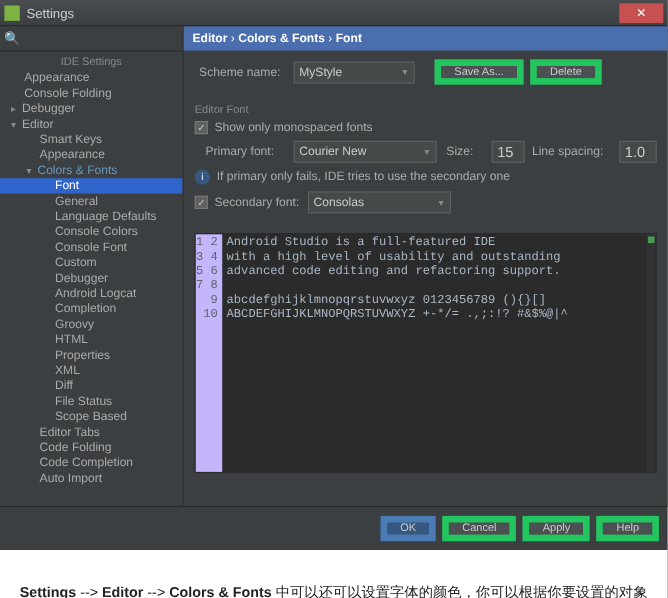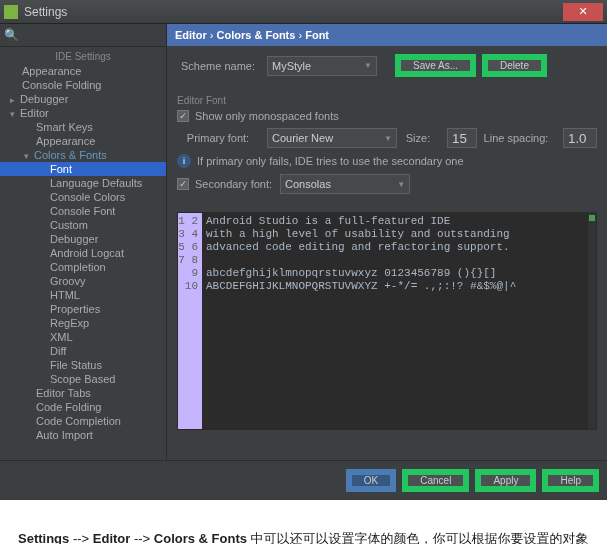--- a/index.html
+++ b/index.html
@@ -63,31 +63,31 @@
       <div class="tree" id="tree">
         <div class="tree-header">IDE Settings</div>
       <div class="tree-item l1">Appearance</div>
           <div class="tree-item l1">Console Folding</div>
           <div class="tree-item l1 expandable">Debugger</div>
           <div class="tree-item l1 expandable expanded">Editor</div>
           <div class="tree-item l2">Smart Keys</div>
           <div class="tree-item l2">Appearance</div>
           <div class="tree-item l2 expandable expanded hl">Colors &amp; Fonts</div>
           <div class="tree-item l3 sel">Font</div>
+          <div class="tree-item l3">General</div>
           <div class="tree-item l3">Language Defaults</div>
           <div class="tree-item l3">Console Colors</div>
           <div class="tree-item l3">Console Font</div>
           <div class="tree-item l3">Custom</div>
           <div class="tree-item l3">Debugger</div>
           <div class="tree-item l3">Android Logcat</div>
           <div class="tree-item l3">Completion</div>
           <div class="tree-item l3">Groovy</div>
           <div class="tree-item l3">HTML</div>
           <div class="tree-item l3">Properties</div>
-          <div class="tree-item l3">RegExp</div>
           <div class="tree-item l3">XML</div>
           <div class="tree-item l3">Diff</div>
           <div class="tree-item l3">File Status</div>
           <div class="tree-item l3">Scope Based</div>
           <div class="tree-item l2">Editor Tabs</div>
           <div class="tree-item l2">Code Folding</div>
           <div class="tree-item l2">Code Completion</div>
           <div class="tree-item l2">Auto Import</div>
         </div>
     </div>

